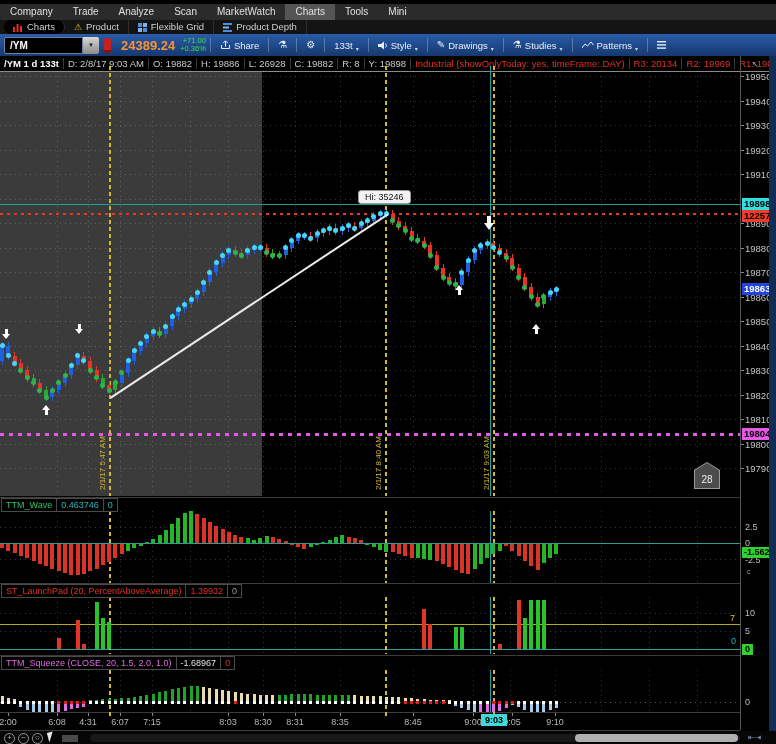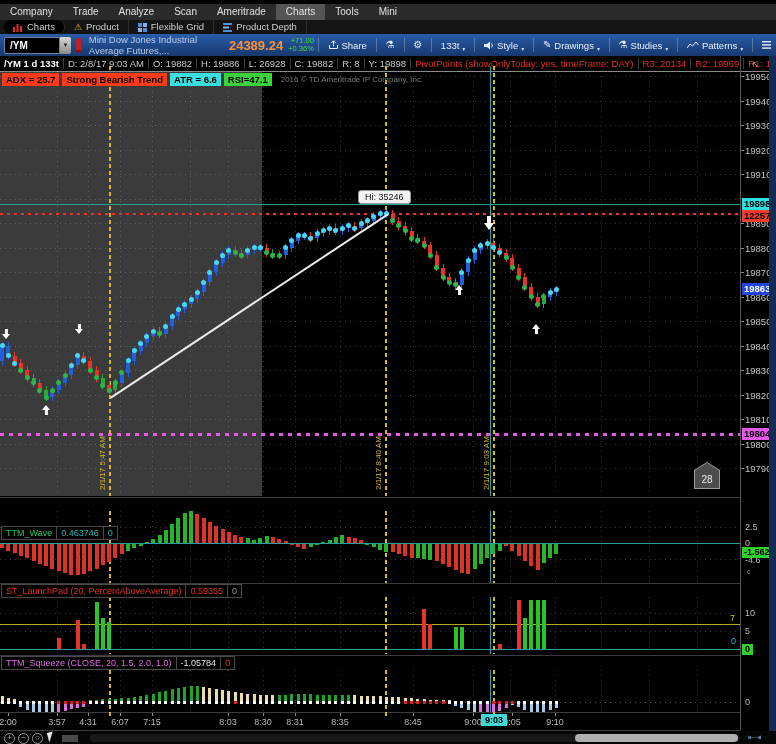--- a/index.html
+++ b/index.html
@@ -29,21 +29,21 @@
 </head>
 <body>
 
 <div id="app">
   <div class="abs" style="left:0;top:0;width:776px;height:4px;background:#000;"></div>
   <div id="menubar">
       <div class="menu-item">Company</div>
       <div class="menu-item">Trade</div>
       <div class="menu-item">Analyze</div>
       <div class="menu-item">Scan</div>
-      <div class="menu-item">Ameritrade</div>
+      <div class="menu-item">MarketWatch</div>
       <div class="menu-item active">Charts</div>
       <div class="menu-item">Tools</div>
       <div class="menu-item">Mini</div>
     </div>
   <div id="toolbar2">
       <div class="tb2-item tb2-pill">
         <span style="display:inline-flex">
           <svg width="10" height="9">
             <rect x="0" y="4" width="2" height="5" fill="#e03028"></rect>
             <rect x="3.5" y="1" width="2" height="8" fill="#e03028"></rect>
@@ -77,21 +77,20 @@
             <rect x="0" y="7" width="9" height="2" fill="#4a90e0"></rect>
           </svg>
         </span>
         <span>Product Depth</span>
       </div>
     </div>
   <div id="symbolbar">
       <div style="margin-left:4px;width:72px;height:15px;background:#000;border:1px solid #67819f;border-radius:2px 0 0 2px;color:#fff;font-size:10px;font-weight:bold;line-height:15px;padding-left:5px;">/YM</div>
       <div style="width:16px;height:17px;background:linear-gradient(#d8d8d8,#8a8a8a);border-radius:0 2px 2px 0;display:flex;align-items:center;justify-content:center;font-size:6px;color:#222;">▼</div>
       <div style="margin-left:5px;width:7px;height:12px;background:#c42020;border-radius:2px;border-bottom:3px solid #8a1010;"></div>
-      <div style="margin-left:8px;color:#b8cce8;font-size:9.5px;">Mini Dow Jones Industrial Average Futures,...</div>
       <div style="margin-left:10px;color:#ff9030;font-size:13px;font-weight:bold;">24389.24</div>
       <div style="margin-left:5px;color:#44dd44;font-size:7.5px;line-height:8px;text-align:right;">+71.00<br>+0.36%</div>
       <div class="sb-sep"></div>
       <div class="sb-btn">
         <span style="display:inline-flex">
           <svg width="11" height="10">
             <path d="M1.5 5v3.5h8V5" stroke="#e8eef8" fill="none"></path>
             <path d="M5.5 6.5V1.2M3.3 3L5.5 .8 7.7 3" stroke="#e8eef8" fill="none"></path>
           </svg>
         </span>
@@ -164,33 +163,26 @@
     </div>
   <div id="hrow1">
       <div class="h1cell first">/YM 1 d 133t</div>
       <div class="h1cell">D: 2/8/17 9:03 AM</div>
       <div class="h1cell">O: 19882</div>
       <div class="h1cell">H: 19886</div>
       <div class="h1cell">L: 26928</div>
       <div class="h1cell">C: 19882</div>
       <div class="h1cell">R: 8</div>
       <div class="h1cell">Y: 19898</div>
-      <div class="h1cell red">PivotPoints (showOnlyToday: yes, timeFrame: DAY)</div>
+      <div class="h1cell red">Industrial (showOnlyToday: yes, timeFrame: DAY)</div>
       <div class="h1cell red">R3: 20134</div>
       <div class="h1cell red">R2: 19969</div>
       <div class="h1cell red">R1: 19894</div>
     </div>
   <div id="stage" class="abs" style="left:0;top:0;width:776px;height:744px;">
-      <div style="position: absolute; left: 2px; top: 73px; height: 13px; display: flex; align-items: center; z-index: 9;">
-        <div class="badge2" style="background: rgb(255, 58, 26);">ADX = 25.7</div>
-        <div class="badge2" style="background: rgb(255, 58, 26);">Strong Bearish Trend</div>
-        <div class="badge2" style="background: rgb(58, 224, 224);">ATR = 6.6</div>
-        <div class="badge2" style="background: rgb(58, 212, 58);">RSI=47.1</div>
-        <div class="copyright">2016 © TD Ameritrade IP Company, Inc.</div>
-      </div>
       <div style="position: absolute; left: 0px; top: 72px; width: 262px; height: 424px; background: rgb(59, 59, 59); z-index: 1;"></div>
       <div style="position: absolute; left: 0px; top: 468px; width: 740px; height: 1px; background-image: repeating-linear-gradient(90deg, rgba(255, 255, 255, 0.2) 0px, rgba(255, 255, 255, 0.2) 1px, transparent 1px, transparent 5px); z-index: 2;"></div>
       <div style="position: absolute; left: 0px; top: 444px; width: 740px; height: 1px; background-image: repeating-linear-gradient(90deg, rgba(255, 255, 255, 0.2) 0px, rgba(255, 255, 255, 0.2) 1px, transparent 1px, transparent 5px); z-index: 2;"></div>
       <div style="position: absolute; left: 0px; top: 419px; width: 740px; height: 1px; background-image: repeating-linear-gradient(90deg, rgba(255, 255, 255, 0.2) 0px, rgba(255, 255, 255, 0.2) 1px, transparent 1px, transparent 5px); z-index: 2;"></div>
       <div style="position: absolute; left: 0px; top: 395px; width: 740px; height: 1px; background-image: repeating-linear-gradient(90deg, rgba(255, 255, 255, 0.2) 0px, rgba(255, 255, 255, 0.2) 1px, transparent 1px, transparent 5px); z-index: 2;"></div>
       <div style="position: absolute; left: 0px; top: 370px; width: 740px; height: 1px; background-image: repeating-linear-gradient(90deg, rgba(255, 255, 255, 0.2) 0px, rgba(255, 255, 255, 0.2) 1px, transparent 1px, transparent 5px); z-index: 2;"></div>
       <div style="position: absolute; left: 0px; top: 346px; width: 740px; height: 1px; background-image: repeating-linear-gradient(90deg, rgba(255, 255, 255, 0.2) 0px, rgba(255, 255, 255, 0.2) 1px, transparent 1px, transparent 5px); z-index: 2;"></div>
       <div style="position: absolute; left: 0px; top: 321px; width: 740px; height: 1px; background-image: repeating-linear-gradient(90deg, rgba(255, 255, 255, 0.2) 0px, rgba(255, 255, 255, 0.2) 1px, transparent 1px, transparent 5px); z-index: 2;"></div>
       <div style="position: absolute; left: 0px; top: 297px; width: 740px; height: 1px; background-image: repeating-linear-gradient(90deg, rgba(255, 255, 255, 0.2) 0px, rgba(255, 255, 255, 0.2) 1px, transparent 1px, transparent 5px); z-index: 2;"></div>
       <div style="position: absolute; left: 0px; top: 272px; width: 740px; height: 1px; background-image: repeating-linear-gradient(90deg, rgba(255, 255, 255, 0.2) 0px, rgba(255, 255, 255, 0.2) 1px, transparent 1px, transparent 5px); z-index: 2;"></div>
@@ -623,23 +615,23 @@
       <div style="position: absolute; left: 742px; top: 198px; background: rgb(46, 224, 224); color: rgb(0, 0, 0); font-size: 9.5px; font-weight: bold; padding: 0px 2px; height: 12px; line-height: 12px; z-index: 8;">19898</div>
       <div style="position: absolute; left: 742px; top: 210px; background: rgb(240, 60, 40); color: rgb(0, 0, 0); font-size: 9.5px; font-weight: bold; padding: 0px 2px; height: 12px; line-height: 12px; z-index: 8;">12257</div>
       <div style="position: absolute; left: 742px; top: 283px; background: rgb(34, 68, 221); color: rgb(255, 255, 255); font-size: 9.5px; font-weight: bold; padding: 0px 2px; height: 12px; line-height: 12px; z-index: 8;">19863</div>
       <div style="position: absolute; left: 742px; top: 428px; background: rgb(232, 88, 232); color: rgb(0, 0, 0); font-size: 9.5px; font-weight: bold; padding: 0px 2px; height: 12px; line-height: 12px; z-index: 8;">19804</div>
       <div style="position: absolute; left: 752px; top: 60px; color: rgb(170, 170, 170); font-size: 8px; z-index: 8;">↖</div>
       <div style="position: absolute; left: 0px; top: 497px; width: 740px; height: 1px; background: rgb(60, 60, 60); z-index: 6;"></div>
       <div style="position: absolute; left: 0px; top: 583px; width: 740px; height: 1px; background: rgb(60, 60, 60); z-index: 6;"></div>
       <div style="position: absolute; left: 0px; top: 655px; width: 740px; height: 1px; background: rgb(60, 60, 60); z-index: 6;"></div>
       <div style="position: absolute; left: 0px; top: 712px; width: 740px; height: 1px; background: rgb(60, 60, 60); z-index: 6;"></div>
       <div style="position: absolute; left: 0px; top: 730px; width: 740px; height: 1px; background: rgb(60, 60, 60); z-index: 6;"></div>
-      <div style="position: absolute; left: 1px; top: 498px; height: 13px; white-space: nowrap; z-index: 9; margin-top: 28px;"><div class="cell" style="color: rgb(44, 196, 106);">TTM_Wave</div><div class="cell" style="color: rgb(42, 184, 184);">0.463746</div><div class="cell" style="color: rgb(42, 184, 184);">0</div></div>
-      <div style="position: absolute; left: 1px; top: 584px; height: 13px; white-space: nowrap; z-index: 9;"><div class="cell" style="color: rgb(224, 48, 40);">ST_LaunchPad (20, PercentAboveAverage)</div><div class="cell" style="color: rgb(224, 48, 40);">0.59355</div><div class="cell" style="color: rgb(153, 153, 153);">0</div></div>
-      <div style="position: absolute; left: 1px; top: 656px; height: 13px; white-space: nowrap; z-index: 9;"><div class="cell" style="color: rgb(224, 108, 224);">TTM_Squeeze (CLOSE, 20, 1.5, 2.0, 1.0)</div><div class="cell" style="color: rgb(224, 224, 224);">-1.05784</div><div class="cell" style="color: rgb(224, 48, 40);">0</div></div>
+      <div style="position: absolute; left: 1px; top: 498px; height: 13px; white-space: nowrap; z-index: 9;"><div class="cell" style="color: rgb(44, 196, 106);">TTM_Wave</div><div class="cell" style="color: rgb(42, 184, 184);">0.463746</div><div class="cell" style="color: rgb(42, 184, 184);">0</div></div>
+      <div style="position: absolute; left: 1px; top: 584px; height: 13px; white-space: nowrap; z-index: 9;"><div class="cell" style="color: rgb(224, 48, 40);">ST_LaunchPad (20, PercentAboveAverage)</div><div class="cell" style="color: rgb(224, 48, 40);">1.39932</div><div class="cell" style="color: rgb(153, 153, 153);">0</div></div>
+      <div style="position: absolute; left: 1px; top: 656px; height: 13px; white-space: nowrap; z-index: 9;"><div class="cell" style="color: rgb(224, 108, 224);">TTM_Squeeze (CLOSE, 20, 1.5, 2.0, 1.0)</div><div class="cell" style="color: rgb(224, 224, 224);">-1.68967</div><div class="cell" style="color: rgb(224, 48, 40);">0</div></div>
       <div style="position: absolute; left: 0px; top: 527px; width: 740px; height: 1px; background-image: repeating-linear-gradient(90deg, rgba(255, 255, 255, 0.22) 0px, rgba(255, 255, 255, 0.22) 1px, transparent 1px, transparent 5px); z-index: 2;"></div>
       <div style="position: absolute; left: 0px; top: 559px; width: 740px; height: 1px; background-image: repeating-linear-gradient(90deg, rgba(255, 255, 255, 0.22) 0px, rgba(255, 255, 255, 0.22) 1px, transparent 1px, transparent 5px); z-index: 2;"></div>
       <div style="position: absolute; left: 0px; top: 543px; width: 740px; height: 1px; background: rgb(42, 157, 157); z-index: 3;"></div>
       <div style="position: absolute; left: 0px; top: 544px; width: 4px; height: 3.9px; background: rgb(217, 52, 37); z-index: 5;"></div>
       <div style="position: absolute; left: 6.3px; top: 544px; width: 4px; height: 6.5px; background: rgb(217, 52, 37); z-index: 5;"></div>
       <div style="position: absolute; left: 12.6px; top: 544px; width: 4px; height: 9.1px; background: rgb(217, 52, 37); z-index: 5;"></div>
       <div style="position: absolute; left: 18.9px; top: 544px; width: 4px; height: 11.7px; background: rgb(217, 52, 37); z-index: 5;"></div>
       <div style="position: absolute; left: 25.2px; top: 544px; width: 4px; height: 14.3px; background: rgb(217, 52, 37); z-index: 5;"></div>
       <div style="position: absolute; left: 31.5px; top: 544px; width: 4px; height: 16.9px; background: rgb(217, 52, 37); z-index: 5;"></div>
       <div style="position: absolute; left: 37.8px; top: 544px; width: 4px; height: 19.5px; background: rgb(217, 52, 37); z-index: 5;"></div>
@@ -720,21 +712,21 @@
       <div style="position: absolute; left: 510.3px; top: 544px; width: 4px; height: 6.5px; background: rgb(217, 52, 37); z-index: 5;"></div>
       <div style="position: absolute; left: 516.6px; top: 544px; width: 4px; height: 11.7px; background: rgb(217, 52, 37); z-index: 5;"></div>
       <div style="position: absolute; left: 522.9px; top: 544px; width: 4px; height: 16.9px; background: rgb(217, 52, 37); z-index: 5;"></div>
       <div style="position: absolute; left: 529.2px; top: 544px; width: 4px; height: 22.1px; background: rgb(217, 52, 37); z-index: 5;"></div>
       <div style="position: absolute; left: 535.5px; top: 544px; width: 4px; height: 26px; background: rgb(217, 52, 37); z-index: 5;"></div>
       <div style="position: absolute; left: 541.8px; top: 544px; width: 4px; height: 18.85px; background: rgb(40, 180, 40); z-index: 5;"></div>
       <div style="position: absolute; left: 548.1px; top: 544px; width: 4px; height: 13.65px; background: rgb(40, 180, 40); z-index: 5;"></div>
       <div style="position: absolute; left: 554.4px; top: 544px; width: 4px; height: 10.14px; background: rgb(40, 180, 40); z-index: 5;"></div>
       <div style="position: absolute; left: 745px; top: 522px; font-size: 9px; color: rgb(187, 187, 187); z-index: 7;">2.5</div>
       <div style="position: absolute; left: 745px; top: 538px; font-size: 9px; color: rgb(187, 187, 187); z-index: 7;">0</div>
-      <div style="position: absolute; left: 745px; top: 555px; font-size: 9px; color: rgb(187, 187, 187); z-index: 7;">-4.6</div>
+      <div style="position: absolute; left: 745px; top: 555px; font-size: 9px; color: rgb(187, 187, 187); z-index: 7;">-2.5</div>
       <div style="position: absolute; left: 742px; top: 547px; background: rgb(47, 209, 47); color: rgb(0, 0, 0); font-size: 9px; font-weight: bold; padding: 0px 2px; height: 11px; line-height: 11px; z-index: 8;">-1.5626</div>
       <div style="position: absolute; left: 747px; top: 568px; font-size: 7px; color: rgb(153, 153, 153); z-index: 7;">c</div>
       <div style="position: absolute; left: 0px; top: 613px; width: 740px; height: 1px; background-image: repeating-linear-gradient(90deg, rgba(255, 255, 255, 0.22) 0px, rgba(255, 255, 255, 0.22) 1px, transparent 1px, transparent 5px); z-index: 2;"></div>
       <div style="position: absolute; left: 0px; top: 631px; width: 740px; height: 1px; background-image: repeating-linear-gradient(90deg, rgba(255, 255, 255, 0.22) 0px, rgba(255, 255, 255, 0.22) 1px, transparent 1px, transparent 5px); z-index: 2;"></div>
       <div style="position: absolute; left: 0px; top: 624px; width: 740px; height: 1px; background: rgb(184, 168, 32); z-index: 3;"></div>
       <div style="position: absolute; left: 0px; top: 649px; width: 740px; height: 1px; background: rgb(42, 157, 157); z-index: 3;"></div>
       <div style="position: absolute; left: 56.7px; top: 638.2px; width: 4px; height: 10.8px; background: rgb(229, 53, 40); z-index: 5;"></div>
       <div style="position: absolute; left: 75.6px; top: 620.2px; width: 4px; height: 28.8px; background: rgb(229, 53, 40); z-index: 5;"></div>
       <div style="position: absolute; left: 81.9px; top: 643.6px; width: 4px; height: 5.4px; background: rgb(229, 53, 40); z-index: 5;"></div>
       <div style="position: absolute; left: 94.5px; top: 602.2px; width: 4px; height: 46.8px; background: rgb(40, 196, 40); z-index: 5;"></div>
@@ -932,21 +924,21 @@
       <div style="position: absolute; left: 542.3px; top: 701px; width: 3px; height: 3px; background: rgb(255, 255, 255); z-index: 6;"></div>
       <div style="position: absolute; left: 548.6px; top: 704px; width: 3px; height: 6px; background: rgb(168, 204, 232); z-index: 5;"></div>
       <div style="position: absolute; left: 548.6px; top: 701px; width: 3px; height: 3px; background: rgb(255, 255, 255); z-index: 6;"></div>
       <div style="position: absolute; left: 554.9px; top: 704px; width: 3px; height: 4px; background: rgb(168, 204, 232); z-index: 5;"></div>
       <div style="position: absolute; left: 554.9px; top: 701px; width: 3px; height: 3px; background: rgb(255, 255, 255); z-index: 6;"></div>
       <div style="position: absolute; left: 745px; top: 697px; font-size: 9px; color: rgb(187, 187, 187); z-index: 7;">0</div>
       <div style="position: absolute; left: 0px; top: 713px; width: 740px; height: 17px; background: rgb(0, 0, 0); z-index: 6;"></div>
       <div style="position: absolute; left: 8px; top: 713px; width: 1px; height: 3px; background: rgb(136, 136, 136); z-index: 7;"></div>
       <div class="tlabel" style="position: absolute; left: 8px; top: 717px; z-index: 7;">2:00</div>
       <div style="position: absolute; left: 57px; top: 713px; width: 1px; height: 3px; background: rgb(136, 136, 136); z-index: 7;"></div>
-      <div class="tlabel" style="position: absolute; left: 57px; top: 717px; z-index: 7;">3:57</div>
+      <div class="tlabel" style="position: absolute; left: 57px; top: 717px; z-index: 7;">6:08</div>
       <div style="position: absolute; left: 88px; top: 713px; width: 1px; height: 3px; background: rgb(136, 136, 136); z-index: 7;"></div>
       <div class="tlabel" style="position: absolute; left: 88px; top: 717px; z-index: 7;">4:31</div>
       <div style="position: absolute; left: 120px; top: 713px; width: 1px; height: 3px; background: rgb(136, 136, 136); z-index: 7;"></div>
       <div class="tlabel" style="position: absolute; left: 120px; top: 717px; z-index: 7;">6:07</div>
       <div style="position: absolute; left: 152px; top: 713px; width: 1px; height: 3px; background: rgb(136, 136, 136); z-index: 7;"></div>
       <div class="tlabel" style="position: absolute; left: 152px; top: 717px; z-index: 7;">7:15</div>
       <div style="position: absolute; left: 228px; top: 713px; width: 1px; height: 3px; background: rgb(136, 136, 136); z-index: 7;"></div>
       <div class="tlabel" style="position: absolute; left: 228px; top: 717px; z-index: 7;">8:03</div>
       <div style="position: absolute; left: 263px; top: 713px; width: 1px; height: 3px; background: rgb(136, 136, 136); z-index: 7;"></div>
       <div class="tlabel" style="position: absolute; left: 263px; top: 717px; z-index: 7;">8:30</div>

